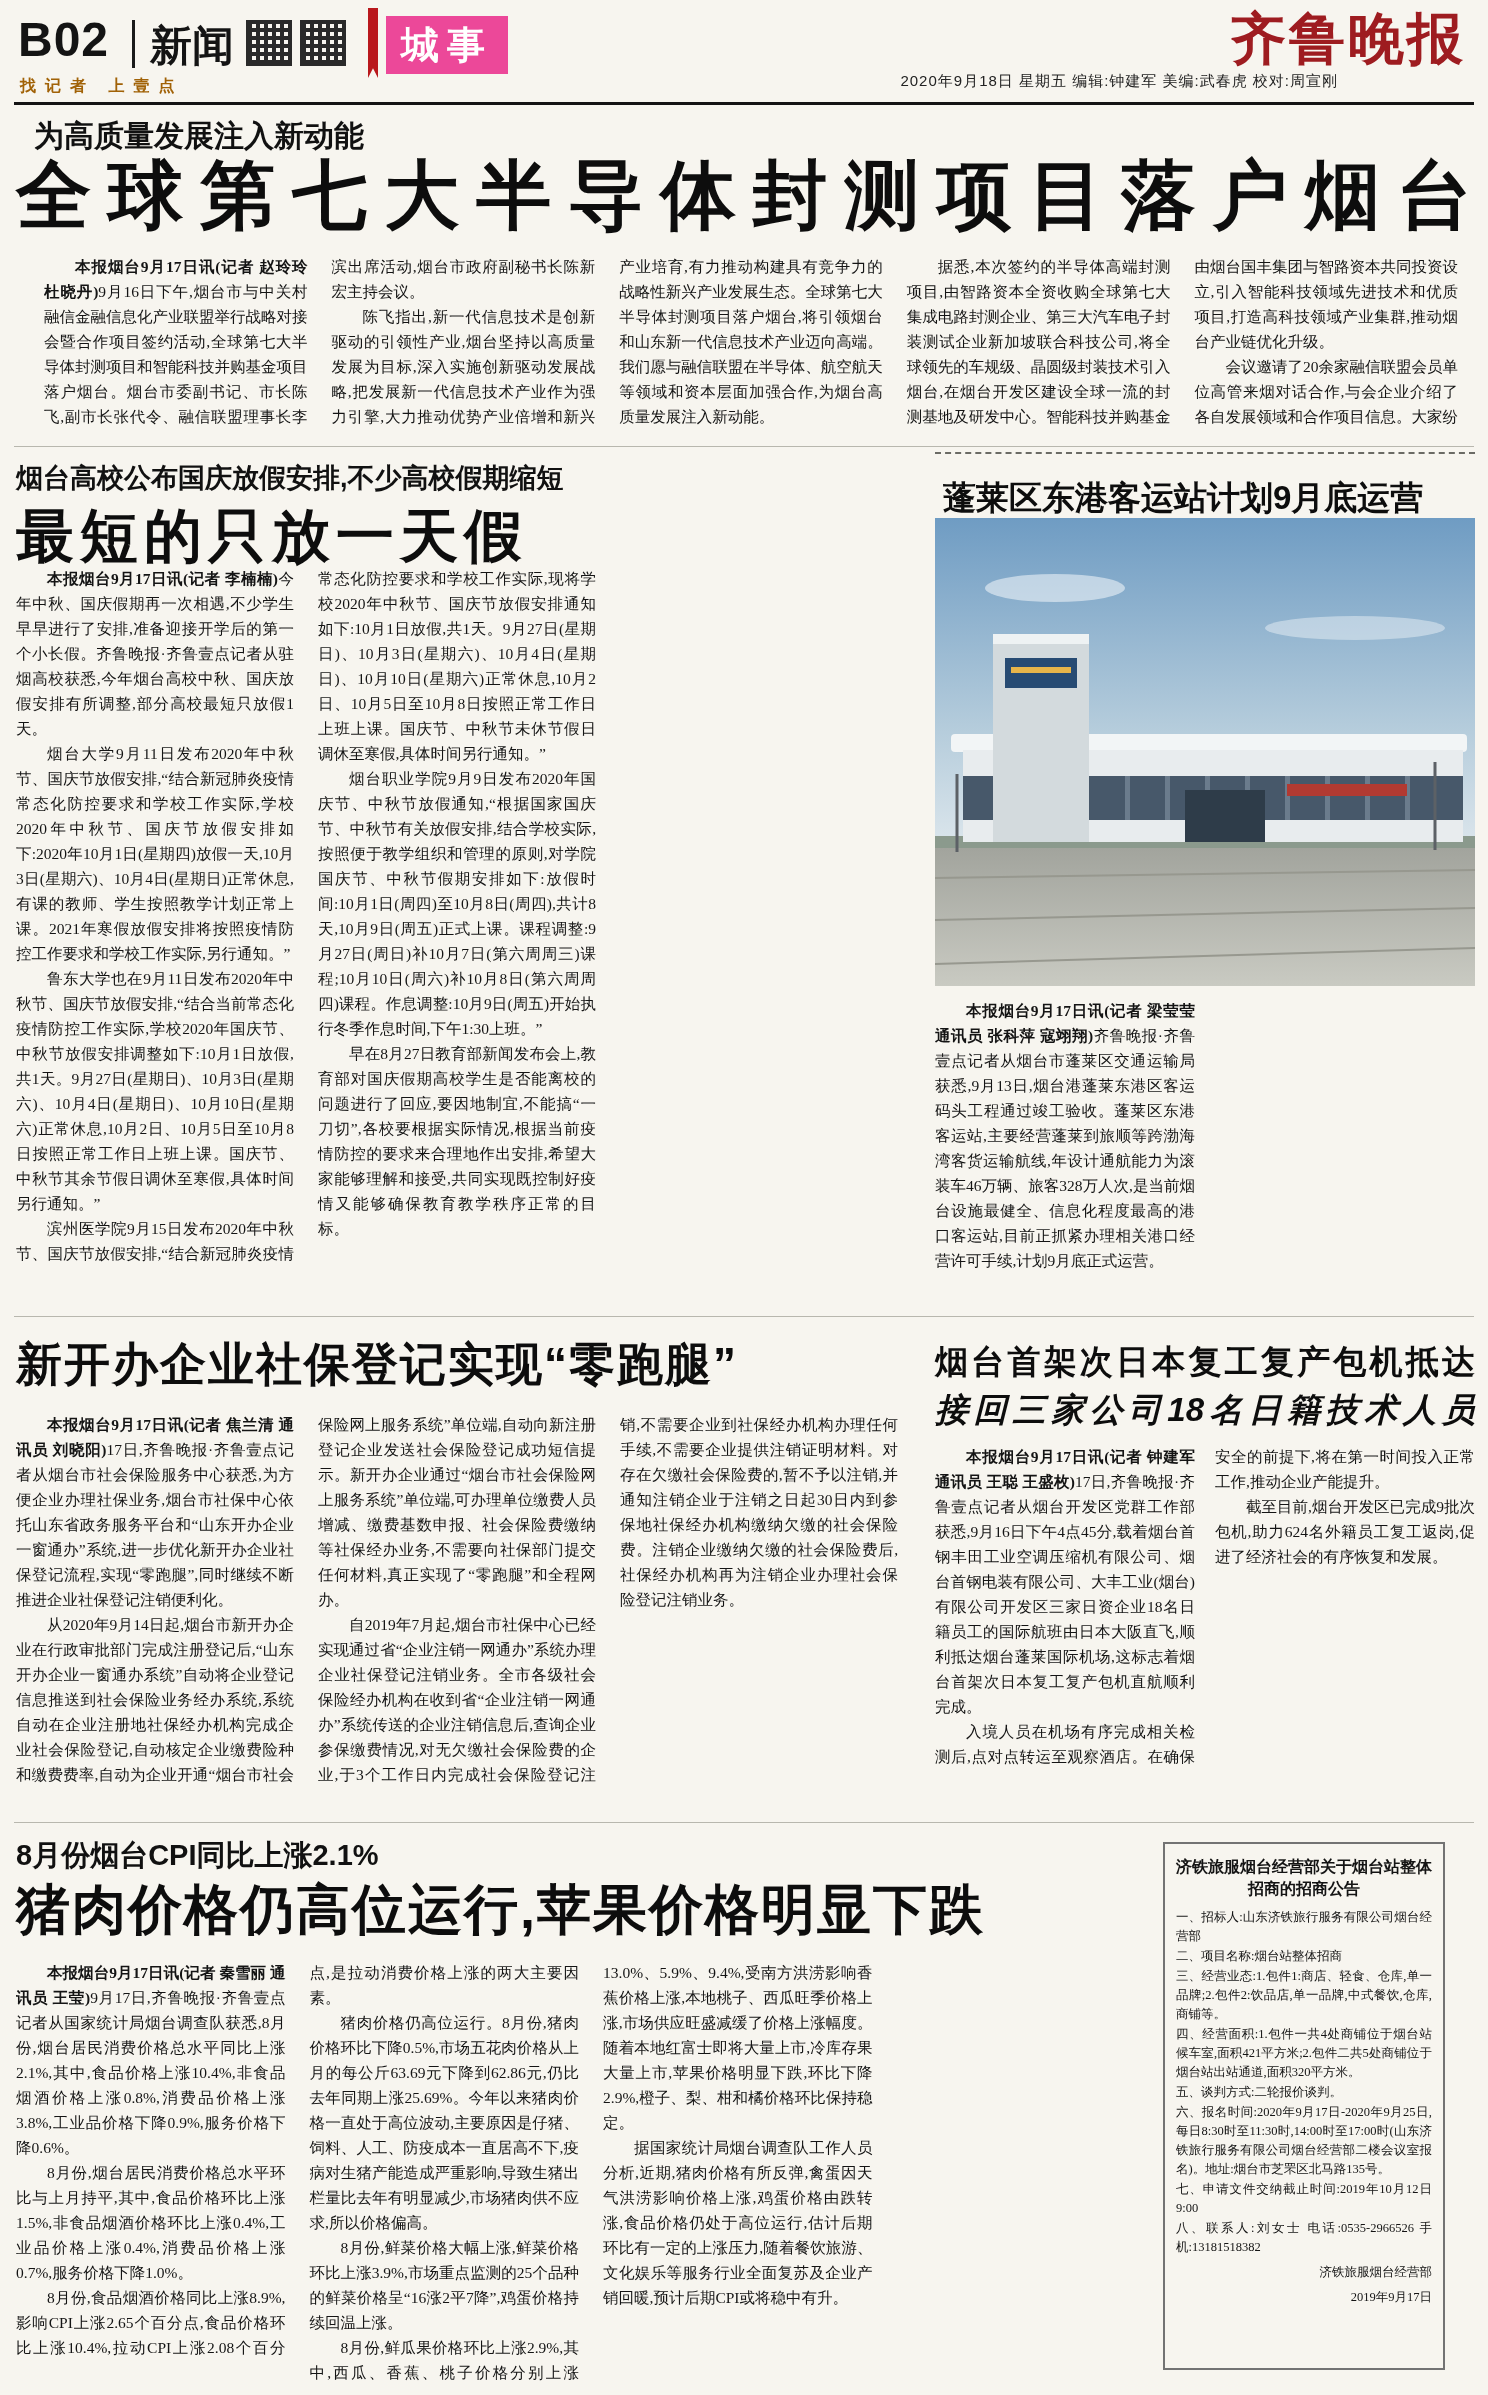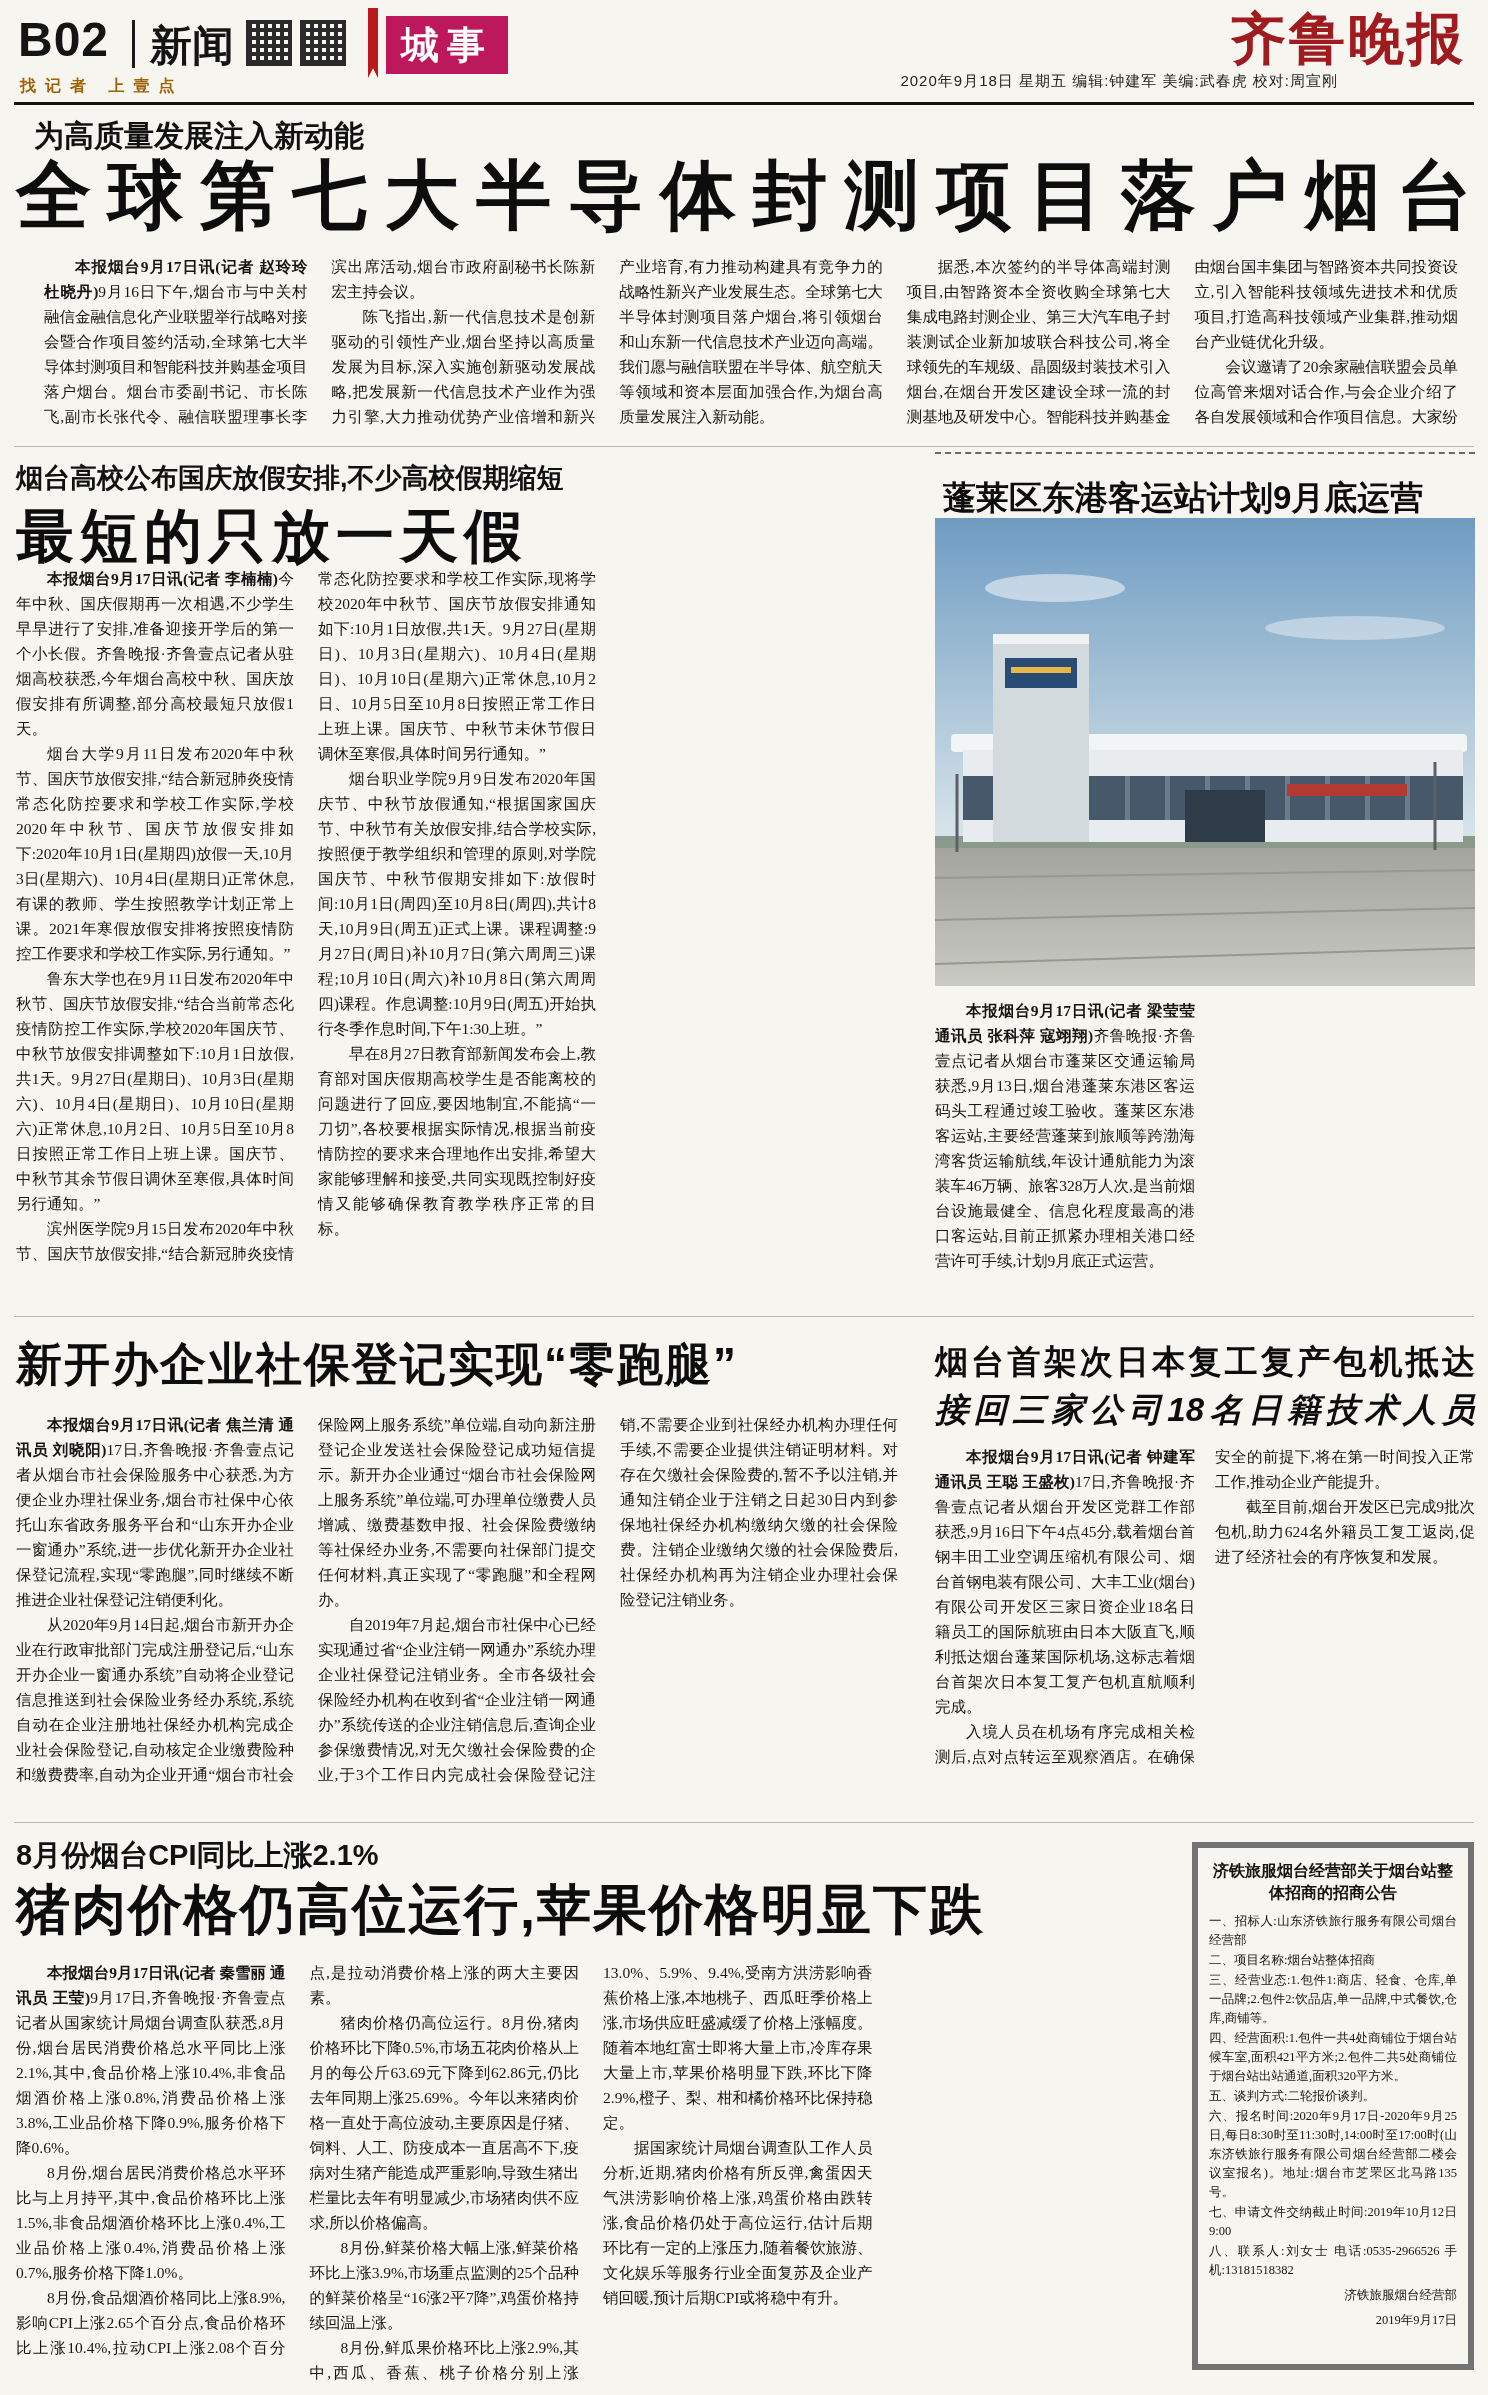--- a/index.html
+++ b/index.html
@@ -15,21 +15,21 @@
   
   .page-num { left:18px; top:12px; font-family:"Liberation Sans",sans-serif; font-size:48px; font-weight:900; letter-spacing:1px; }
   .head-divider { left:132px; top:20px; width:3px; height:48px; background:#1a1a1a; }
   .section-name { left:150px; top:18px; font-family:"Liberation Sans",sans-serif; font-size:42px; font-weight:700; }
   .qr { top:20px; width:46px; height:46px; border:2px solid #2a2a2a; background:
         repeating-linear-gradient(0deg,#2a2a2a 0 4px,transparent 4px 8px),
         repeating-linear-gradient(90deg,#2a2a2a 0 4px,#f7f5ef 4px 8px); }
   .qr1 { left:246px; } .qr2 { left:300px; }
   .tag-ribbon { left:368px; top:8px; width:10px; height:70px; background:#b9181c;
         clip-path:polygon(0 0,100% 0,100% 100%,50% 86%,0 100%); }
-  .section-tag { left:386px; top:16px; width:122px; height:58px; background:#be185d; color:#fff;
+  .section-tag { left:386px; top:16px; width:122px; height:58px; background:#ec4899; color:#fff;
         font-family:"Liberation Sans",sans-serif; font-size:38px; font-weight:900;
         text-align:center; line-height:58px; letter-spacing:8px; }
   .slogan { left:20px; top:76px; font-family:"Liberation Sans",sans-serif; font-size:16px; font-weight:700; letter-spacing:9px; color:#a16207; }
   .masthead { right:22px; top:2px; font-family:"DejaVu Serif",serif; font-size:56px; font-weight:900; color:#9e1c20; letter-spacing:3px; }
   .dateline { right:150px; top:72px; font-family:"Liberation Sans",sans-serif; font-size:15px; color:#222; letter-spacing:1px; }
   .header-rule { left:14px; right:14px; top:102px; height:3px; background:#141414; }
 
   
   .rule { left:14px; right:14px; height:1px; background:#b8b7ae; }
   .rule1 { top:446px; } .rule2 { top:1316px; } .rule3 { top:1822px; }
@@ -70,21 +70,21 @@
   .ch-headline1 { left:935px; top:1340px; width:540px; font-size:33px; }
   .ch-headline2 { left:935px; top:1388px; width:540px; font-size:33px; }
   .ch-body { left:935px; top:1444px; width:540px; height:366px; }
 
   
   .cpi-kicker { left:16px; top:1836px; font-size:29px; }
   .cpi-headline { left:16px; top:1874px; font-size:54px; letter-spacing:2px; }
   .cpi-body { left:16px; top:1960px; width:1150px; height:426px; }
 
   
-  .notice-box { left:1192px; top:1842px; width:282px; height:528px; border:6px solid #737373; padding:12px 11px; background:#f7f5ef; overflow:hidden; }
+  .notice-box { left:1163px; top:1842px; width:282px; height:528px; border:2px solid #737373; padding:12px 11px; background:#f7f5ef; overflow:hidden; }
   .notice-title { font-family:"Liberation Sans",sans-serif; font-size:16px; font-weight:900; text-align:center; line-height:22px; margin-bottom:8px; }
   .notice-box p.item { font-size:12.5px; line-height:19px; text-align:justify; margin-bottom:1px; }
   .notice-sign { font-size:12.5px; line-height:19px; text-align:right; margin-top:6px; }
 </style>
 </head>
 <body>
 
 <div class="page">
 
   <div class="abs page-num">B02</div>

